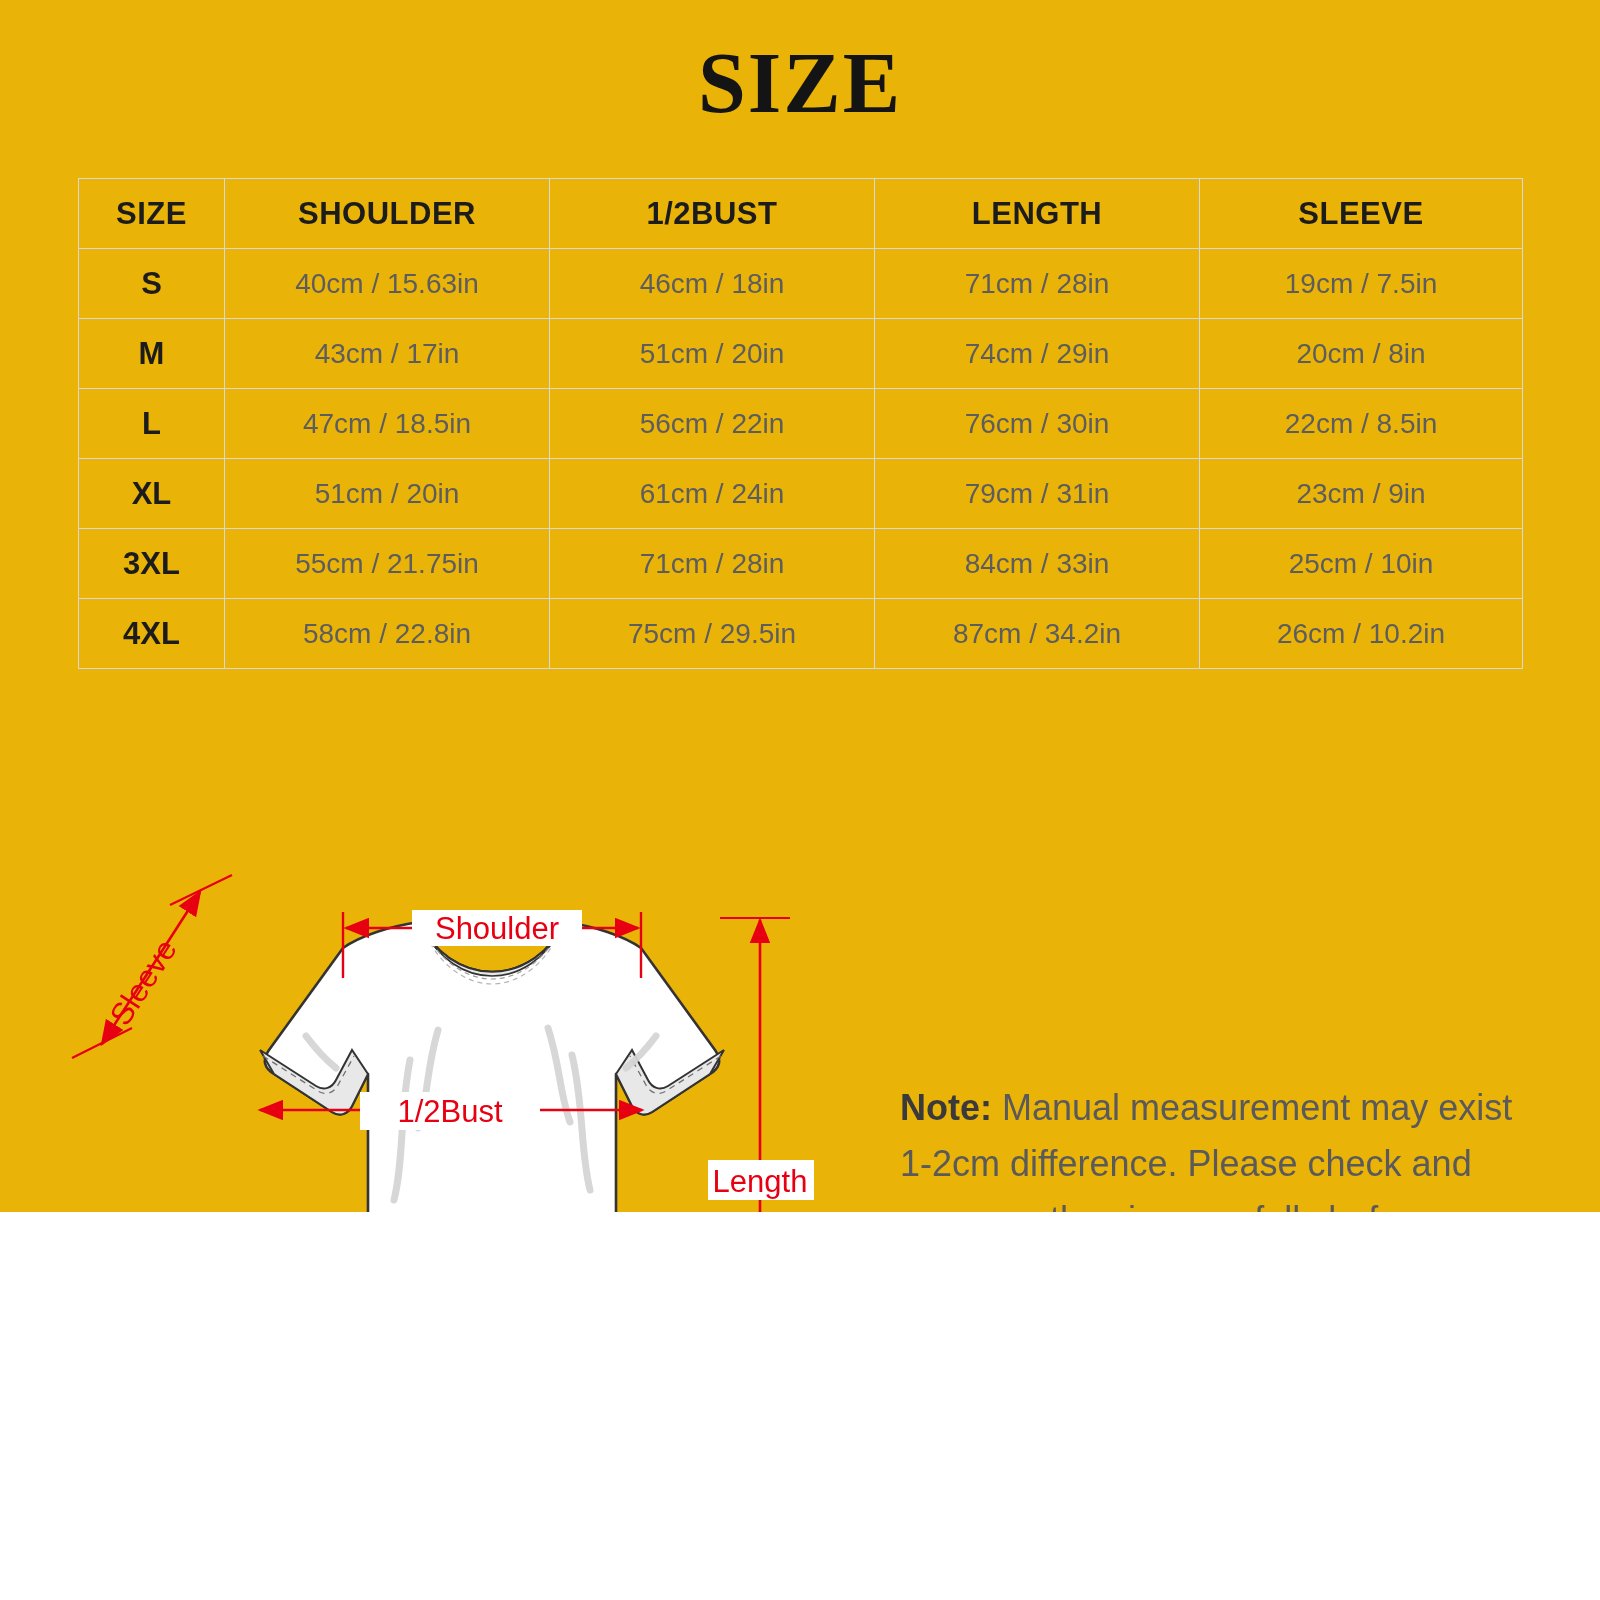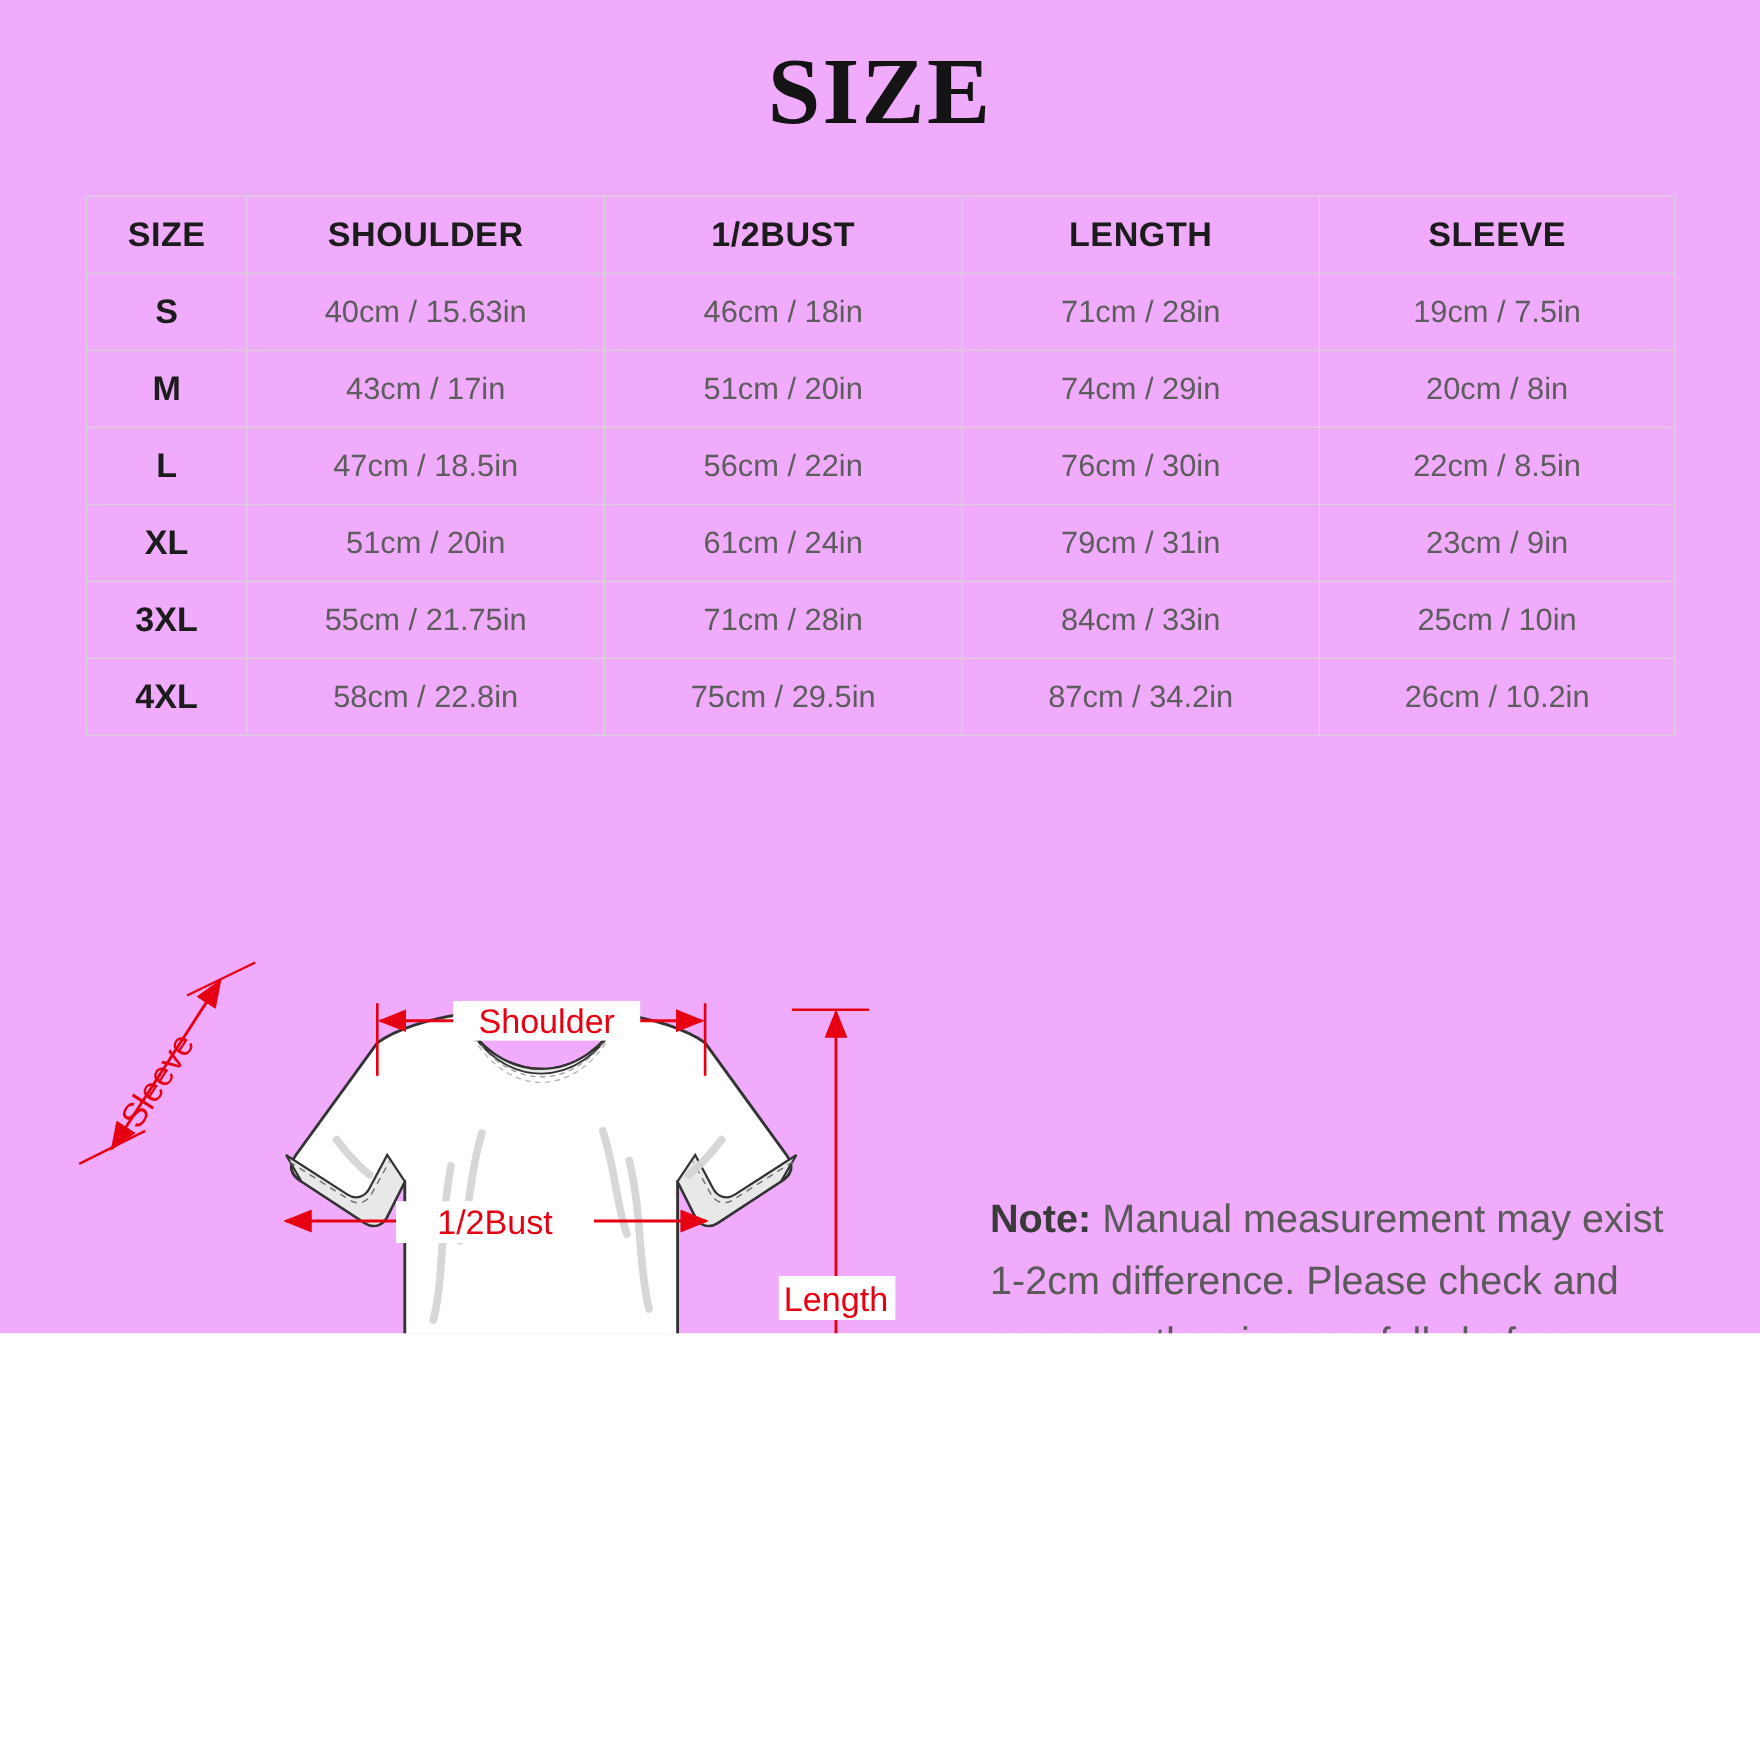--- a/index.html
+++ b/index.html
@@ -8,21 +8,21 @@
     padding: 0;
     width: 1600px;
     height: 1600px;
     background: #ffffff;
     font-family: "Liberation Sans", sans-serif;
   }
   #page {
     position: relative;
     width: 1600px;
     height: 1212px;
-    background: #f0abfc;
+    background: #eab308;
     overflow: hidden;
     padding-left: 16px;
   }
 
   
   .title {
     position: absolute;
     top: 40px;
     left: 0;
     width: 1600px;

